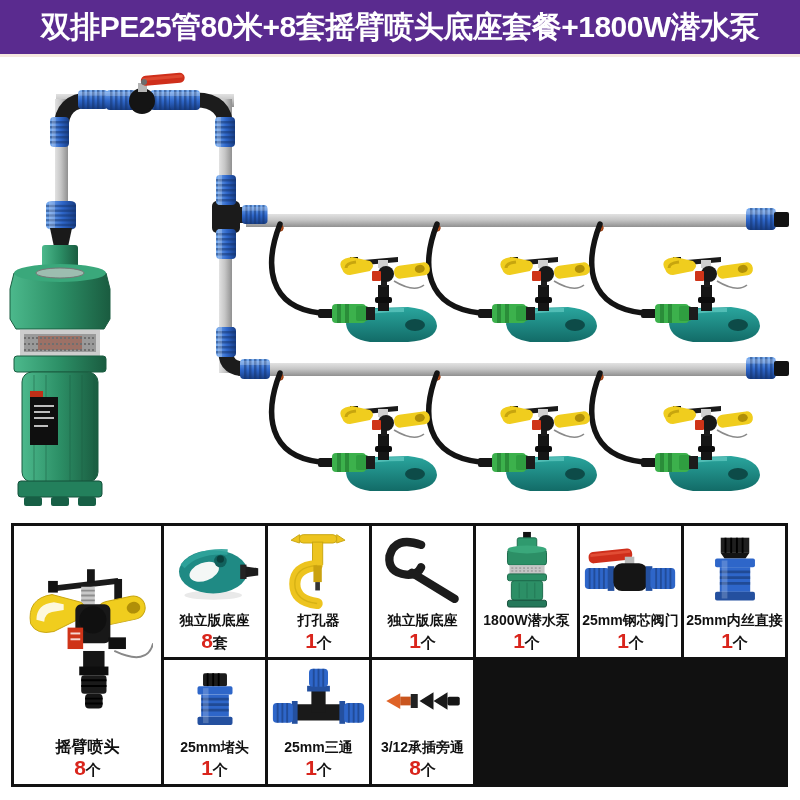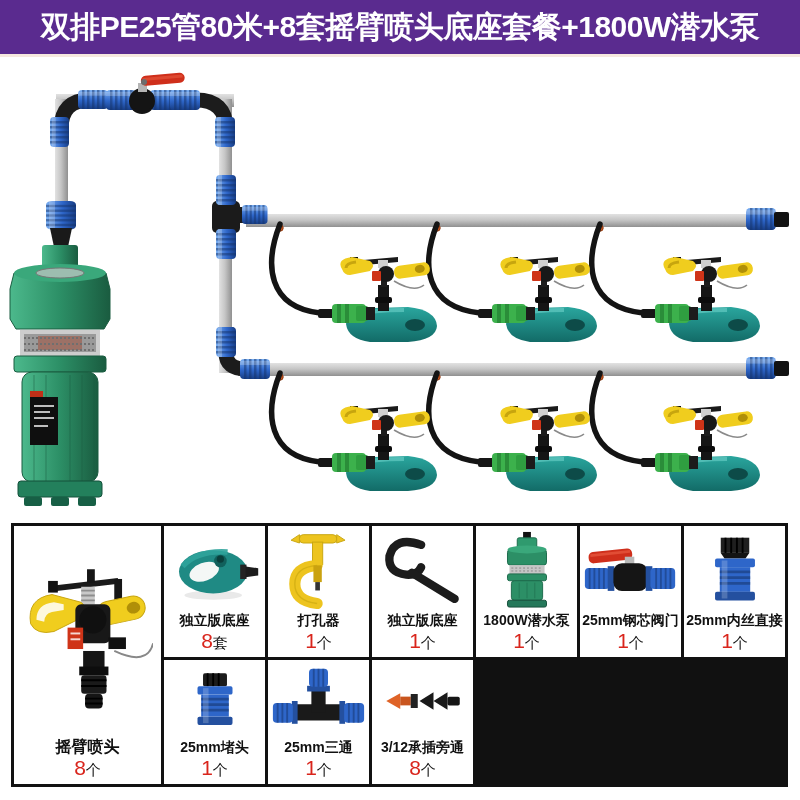--- a/index.html
+++ b/index.html
@@ -17,21 +17,21 @@
 
   
   .grid{position:absolute;top:523px;left:11px;background:#111;padding:3px;
         display:grid;grid-template-columns:147px repeat(6,101px);grid-template-rows:131px 124px;gap:3px;}
   .cell{background:#fff;display:flex;flex-direction:column;align-items:center;justify-content:space-between;
         padding:2px 1px;box-sizing:border-box;overflow:hidden;}
   .cell.featured{grid-row:1/3;}
   .part-img{flex:1;display:flex;align-items:center;justify-content:center;width:100%;min-height:0;}
   .part-name{font-size:14px;font-weight:bold;color:#111;white-space:nowrap;line-height:1.2;}
   .featured .part-name{font-size:16px;font-family:Liberation Serif, serif;}
-  .part-qty{font-weight:normal;color:#111;font-size:15px;line-height:1.15;margin-bottom:2px;white-space:nowrap;}
+  .part-qty{font-weight:bold;color:#111;font-size:15px;line-height:1.15;margin-bottom:2px;white-space:nowrap;}
   .part-qty .qv{color:#d9251c;font-size:21px;}
   .part-qty.small .qv{font-size:17px;}
 </style>
 </head>
 <body>
 
 <div class="page">
 
   <div class="header">
     <h1>双排PE25管80米+8套摇臂喷头底座套餐+1800W潜水泵</h1>

